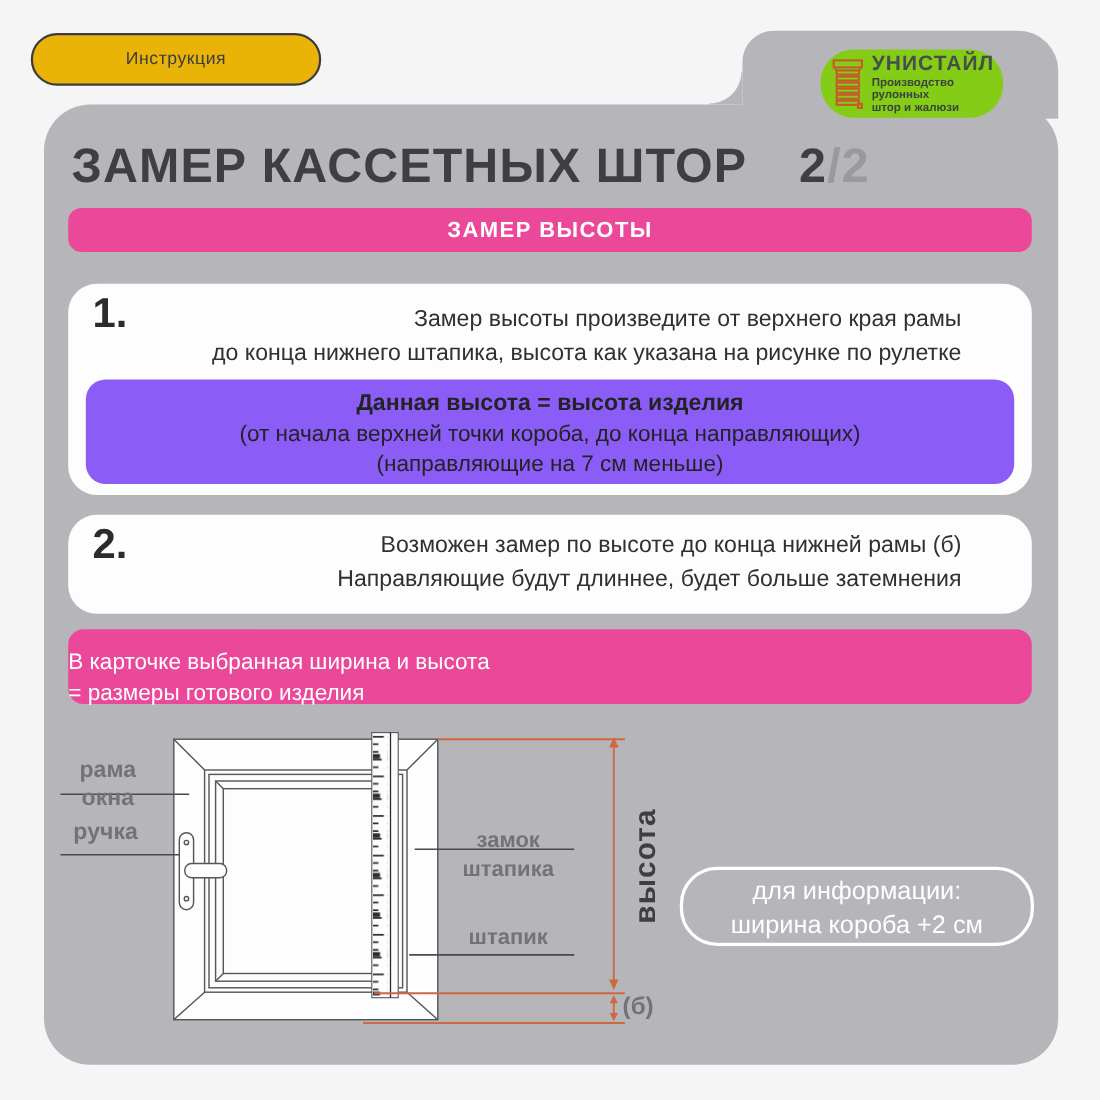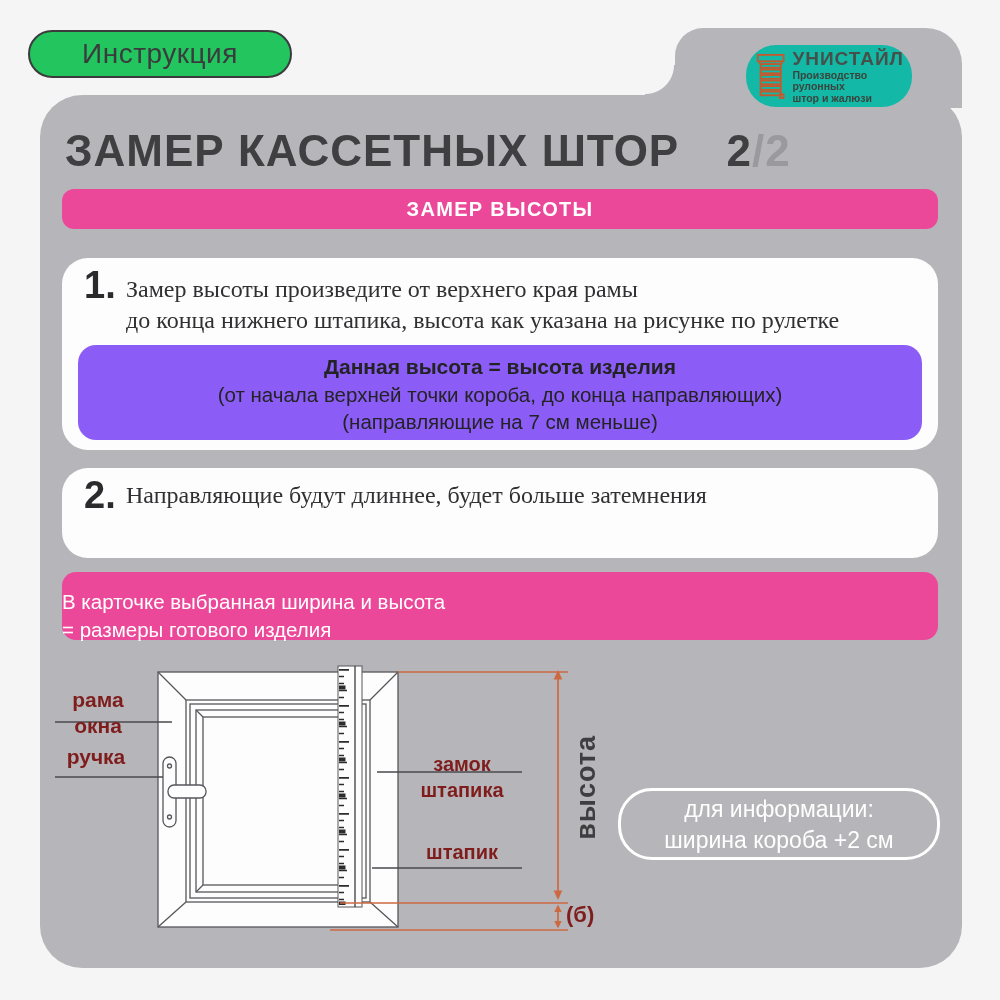--- a/index.html
+++ b/index.html
@@ -5,41 +5,41 @@
   * { margin:0; padding:0; box-sizing:border-box; }
   html,body { background:#f5f5f6; }
   .page {
     position:relative; width:1000px; height:1000px; overflow:hidden;
     background:#f5f5f6;
     font-family:"Liberation Sans", sans-serif;
   }
   
   .badge {
     position:absolute; left:28px; top:30px; width:264px; height:48px;
-    background:#22c55e; border:2.5px solid #3b3b3e; border-radius:26px;
+    background:#eab308; border:2.5px solid #3b3b3e; border-radius:26px;
     display:flex; align-items:center; justify-content:center;
-    font-size:28px; color:#3b3b3e; letter-spacing:0.5px;
+    font-size:16px; color:#3b3b3e; letter-spacing:0.5px;
   }
   
   .card {
     position:absolute; left:40px; top:95px; width:922px; height:873px;
     background:#b6b6ba; border-radius:42px;
   }
   .tab {
     position:absolute; left:675px; top:28px; width:287px; height:80px;
     background:#b6b6ba; border-radius:28px 36px 0 0;
   }
   .fillet {
     position:absolute; left:645px; top:65px; width:30px; height:30px;
     background:radial-gradient(circle 30px at 0 0, rgba(182,182,186,0) 0 28.5px, #b6b6ba 29.5px);
   }
   
   .logo-pill {
     position:absolute; left:746px; top:45px; width:166px; height:62px;
-    background:#14b8a6; border-radius:30px;
+    background:#84cc16; border-radius:30px;
     display:flex; align-items:center; padding-left:10px;
   }
   .logo-text { margin-left:7px; }
   .logo-name { font-size:19px; font-weight:700; letter-spacing:1px; color:#45504a; }
   .logo-tag  { font-size:10.5px; font-weight:700; color:#3a443d; line-height:11.5px; }
   
   .title {
     position:absolute; left:65px; top:126px; width:880px;
     font-size:44px; font-weight:700; color:#3f3f42; letter-spacing:1px;
     white-space:nowrap;
@@ -59,35 +59,35 @@
   .sec {
     position:absolute; left:62px; width:876px; background:#fdfdfd; border-radius:26px;
   }
   .sec1 { top:258px; height:192px; }
   .sec2 { top:468px; height:90px; }
   .step-num {
     position:absolute; left:22px; top:6px;
     font-size:38px; font-weight:700; color:#2b2b2d;
   }
   .sec-text {
-    position:absolute; left:64px; right:64px; text-align:left;
-    font-size:24px; color:#303032; line-height:31px;font-family:Liberation Serif, serif;
+    position:absolute; left:64px; right:64px; text-align:right;
+    font-size:21px; color:#303032; line-height:31px;
   }
   .sec1 .sec-text { top:16px; }
   .sec2 .sec-text { top:12px; }
   .note {
     position:absolute; left:16px; top:87px; width:844px; height:95px;
     background:#8b5cf6; border-radius:18px; text-align:center;
     font-size:20.5px; color:#232325; line-height:27.5px; padding-top:8px;
   }
   .note-b { font-weight:700; font-size:21px; }
   
   .diagram { position:absolute; left:40px; top:655px; width:570px; height:300px; }
   .dlabel {
-    position:absolute; text-align:center; font-weight:700; color:#7f1d1d;
+    position:absolute; text-align:center; font-weight:700; color:#737373;
     font-size:21px; line-height:26px;
   }
   .lbl-frame { left:48px;  top:687px; width:100px; }
   .lbl-handle{ left:56px;  top:744px; width:80px;  }
   .lbl-lock  { left:392px; top:751px; width:140px; font-size:20px; }
   .lbl-bead  { left:392px; top:839px; width:140px; font-size:20px; }
   .lbl-b     { left:566px; top:902px; width:70px;  font-size:22px; text-align:left; }
   .v-label {
     position:absolute; left:556px; top:728px; width:60px; height:118px;
     display:flex; align-items:center; justify-content:center;
@@ -156,20 +156,21 @@
     <div class="note">
       <div class="note-b">Данная высота = высота изделия</div>
       <div>(от начала верхней точки короба, до конца направляющих)</div>
       <div>(направляющие на 7 см меньше)</div>
     </div>
   </div>
 
   <div class="sec sec2">
     <div class="step-num">2.</div>
     <div class="sec-text">
+      <div>Возможен замер по высоте до конца нижней рамы (б)</div>
       <div>Направляющие будут длиннее, будет больше затемнения</div>
     </div>
   </div>
 
   <div class="bar bar2">
     <div>В карточке выбранная ширина и высота</div>
     <div>= размеры готового изделия</div>
   </div>
 
   <svg class="diagram" viewBox="0 0 570 300">

